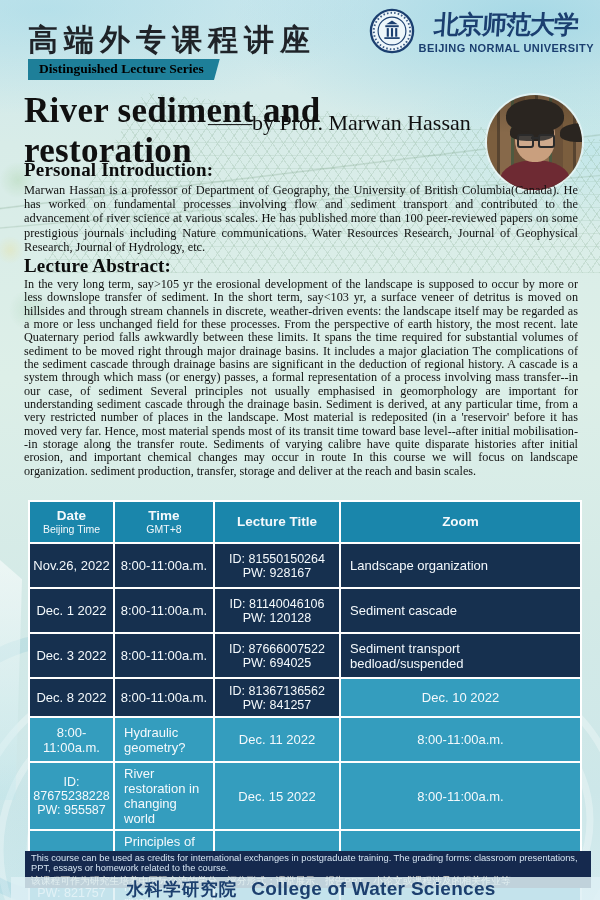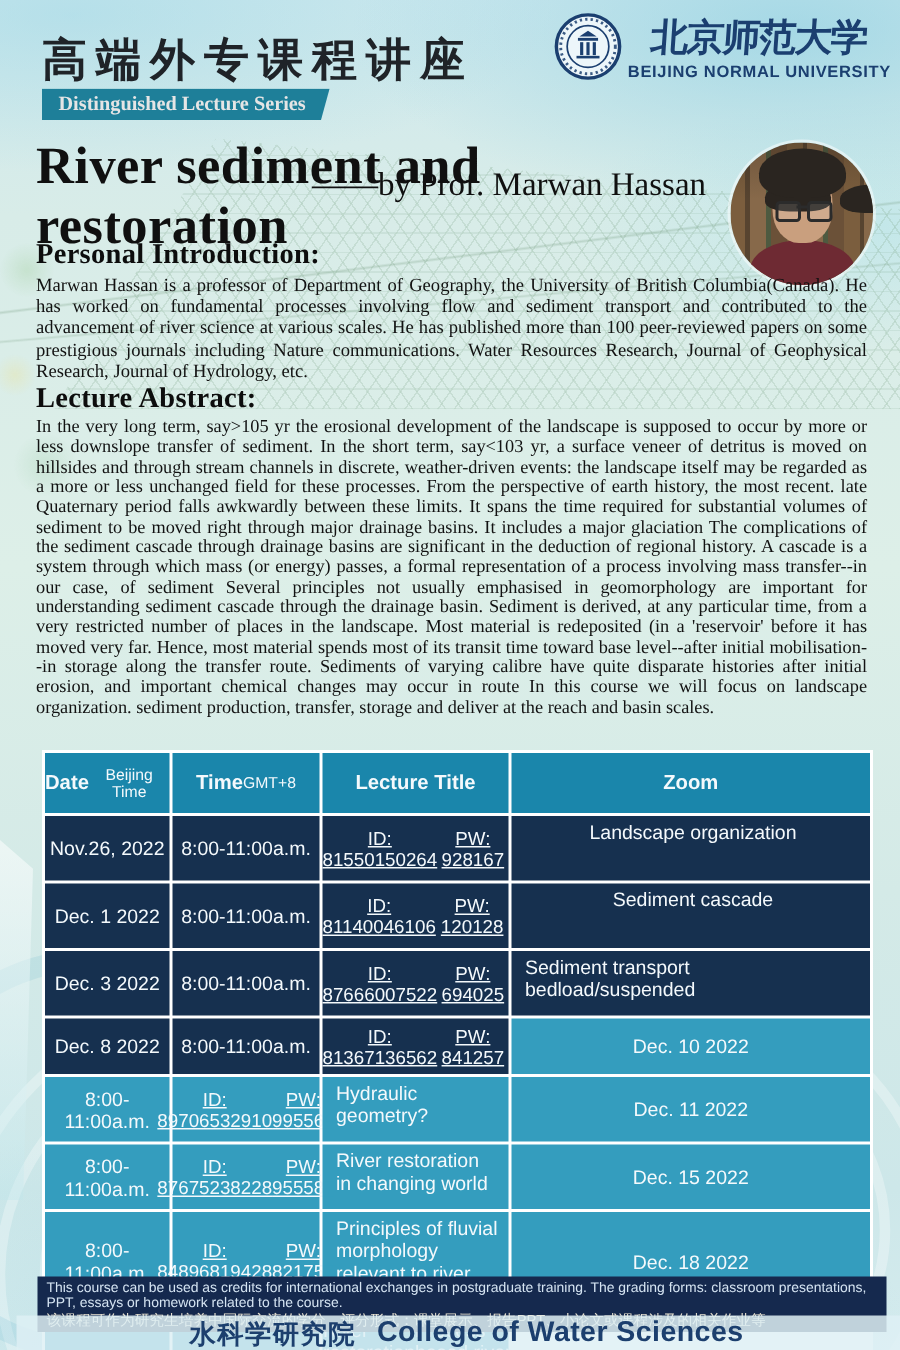--- a/index.html
+++ b/index.html
@@ -42,21 +42,21 @@
     clip-path:polygon(0 0,100% 8%,70% 100%,0 100%);
   }
   
   .series-cn{
     position:absolute;left:28px;top:20px;
     font-family:"Liberation Serif","DejaVu Serif",serif;font-weight:bold;
     font-size:30px;color:#1f2328;letter-spacing:6px;
   }
   .series-banner{
     position:absolute;left:28px;top:59px;padding:2px 16px 3px 11px;
-    background:#1e7f99;color:#e5e5e5;font-weight:bold;font-size:13.5px;
+    background:#1e7f99;color:#000000;font-weight:bold;font-size:13.5px;
     font-family:"Liberation Serif","DejaVu Serif",serif;
     clip-path:polygon(0 0,100% 0,97% 100%,0 100%);
     box-shadow:0 1px 0 rgba(255,255,255,.6);
   }
   .logo{position:absolute;right:6px;top:8px;display:flex;align-items:center;}
   .logo-text{display:flex;flex-direction:column;align-items:center;margin-left:4px;}
   .logo-cn{
     font-family:"Liberation Serif","DejaVu Serif",serif;font-weight:bold;
     font-size:25px;color:#1b3f70;letter-spacing:-1px;transform:skewX(-4deg);
   }
@@ -108,29 +108,29 @@
     font-family:"Liberation Serif","DejaVu Serif",serif;
     font-size:12.2px;line-height:13.35px;color:#121212;text-align:justify;
   }
   
   .schedule{
     position:absolute;left:28px;top:500px;width:550px;
     display:grid;grid-template-columns:83px 98px 124px 1fr;gap:2px;
     background:#fff;border:2px solid #fff;
   }
   .cell{
-    display:flex;align-items:center;justify-content:center;flex-direction:row;
+    display:flex;align-items:center;justify-content:center;flex-direction:column;
     color:#f4f9fc;font-size:13px;text-align:center;min-height:37px;line-height:15px;
   }
   .cell.hdr{background:#1a86ab;min-height:34px;padding:3px 0;}
   .hdr-main{font-weight:bold;font-size:13.5px;line-height:14px;}
   .hdr-sub{font-size:10.5px;line-height:11px;margin-top:1px;}
   .cell.dark{background:#16304f;}
   .cell.light{background:rgba(30,146,183,.90);}
-  .zoom-cell{font-size:12.5px;line-height:14px;text-decoration:underline;}
+  .zoom-cell{font-size:12.5px;line-height:14px;}
   .title-cell{align-items:flex-start;justify-content:center;text-align:left;padding:3px 6px 3px 9px;}
   
   .footer-band{
     position:absolute;left:25px;top:851px;width:554px;
     background:#15294e;color:#d5e4f2;padding:2px 6px 2px 6px;
   }
   .note-en{font-size:9.3px;line-height:10.3px;}
   .note-cn{font-size:9.8px;line-height:11px;color:#e6e0cf;margin-top:1px;white-space:nowrap;overflow:hidden;}
   .college-strip{
     position:absolute;left:11px;top:877px;width:600px;height:23px;
@@ -246,24 +246,20 @@
 
     <div class="cell dark">Dec. 8 2022</div>
     <div class="cell dark">8:00-11:00a.m.</div>
     <div class="cell dark zoom-cell">
       <div>ID: 81367136562</div>
       <div>PW: 841257</div>
     </div>
 
     <div class="cell light">Dec. 10 2022</div>
     <div class="cell light">8:00-11:00a.m.</div>
-    <div class="cell light zoom-cell">
-      <div>ID: 89706532910</div>
-      <div>PW: 995569</div>
-    </div>
     <div class="cell light title-cell">Hydraulic geometry?</div>
 
     <div class="cell light">Dec. 11 2022</div>
     <div class="cell light">8:00-11:00a.m.</div>
     <div class="cell light zoom-cell">
       <div>ID: 87675238228</div>
       <div>PW: 955587</div>
     </div>
     <div class="cell light title-cell">River restoration in changing world</div>
 

